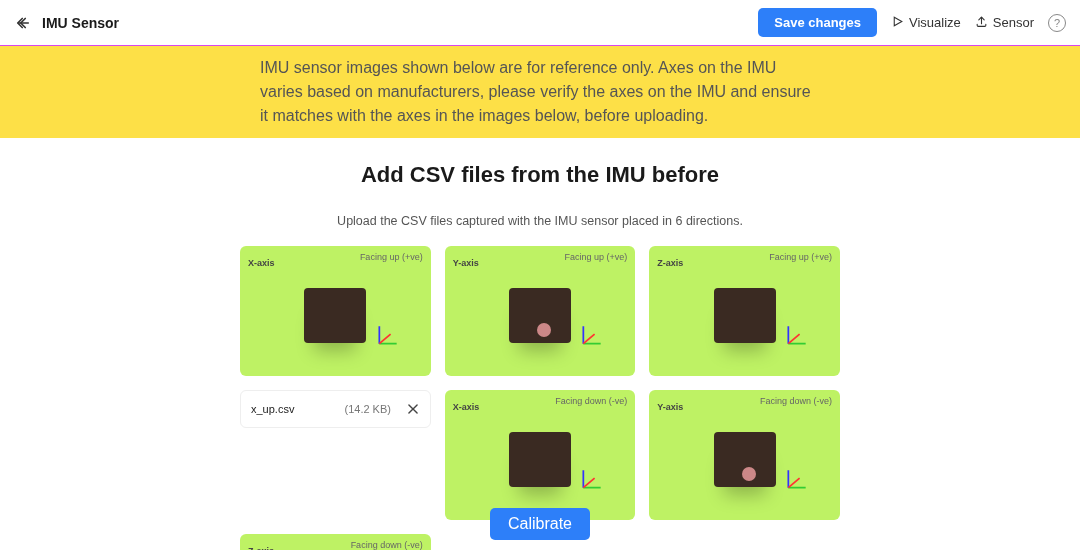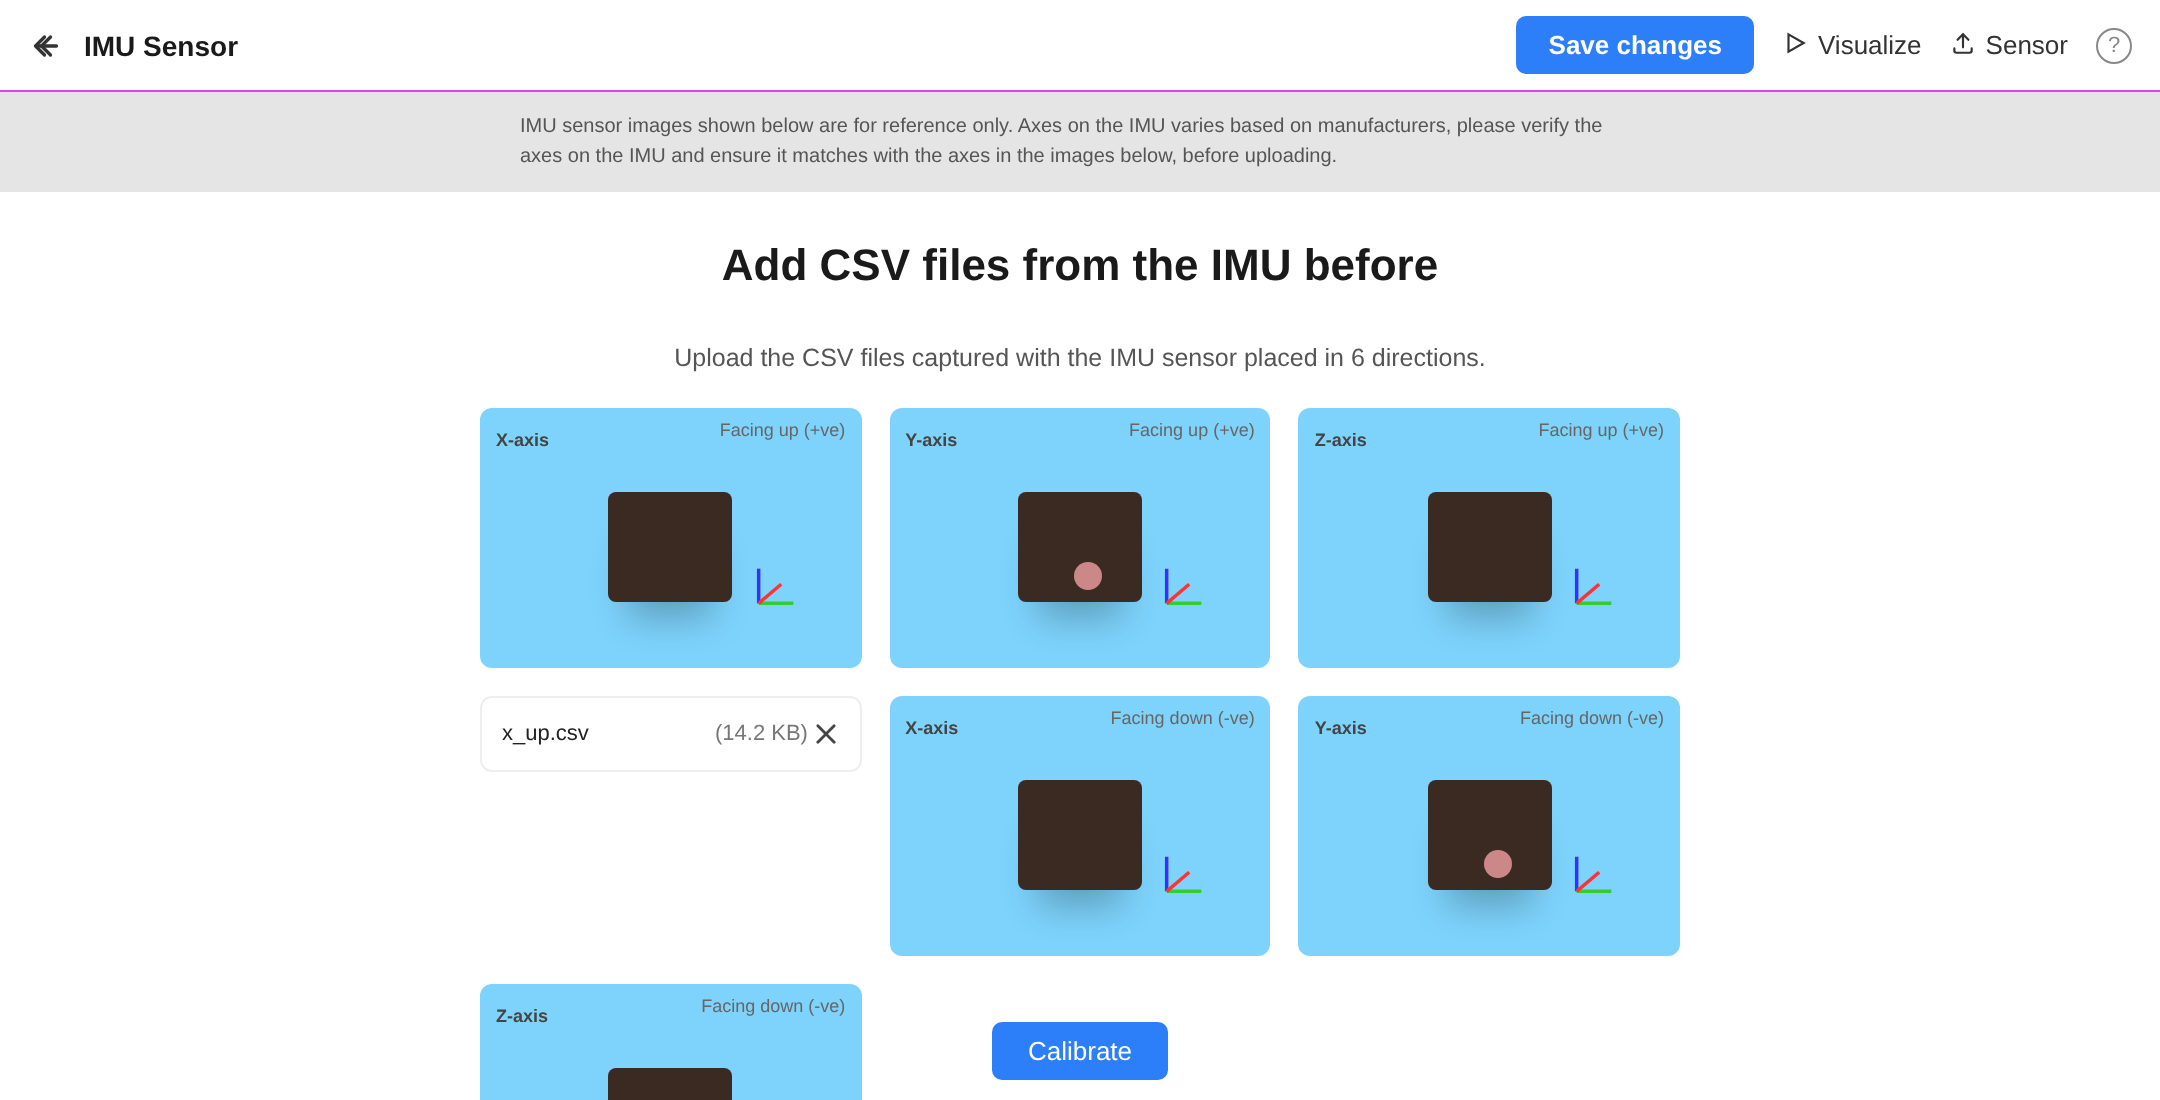--- a/index.html
+++ b/index.html
@@ -5,39 +5,39 @@
     * { box-sizing: border-box; margin: 0; padding: 0; }
     body { font-family: -apple-system, BlinkMacSystemFont, 'Segoe UI', sans-serif; background: #fff; color: #1a1a1a; width: 1080px; height: 550px; overflow: hidden; position: relative; }
     .header { display: flex; align-items: center; justify-content: space-between; padding: 8px 14px; border-bottom: 1px solid #d946ef; }
     .header-left { display: flex; align-items: center; gap: 10px; }
     .back-icon { width: 18px; height: 18px; display: flex; align-items: center; justify-content: center; cursor: pointer; }
     .app-title { font-size: 14px; font-weight: 600; }
     .header-right { display: flex; align-items: center; gap: 14px; }
     .btn-primary { background: #2d7ff9; color: #fff; border: none; padding: 7px 16px; border-radius: 5px; font-size: 13px; font-weight: 700; cursor: pointer; }
     .header-action { display: flex; align-items: center; gap: 5px; font-size: 13px; cursor: pointer; color: #333; }
     .help-icon { width: 18px; height: 18px; border: 1.5px solid #888; border-radius: 50%; display: flex; align-items: center; justify-content: center; font-size: 11px; color: #888; cursor: pointer; }
-    .info-bar { background: #e5e5e5; padding: 10px 40px; font-size: 10px; color: #555; line-height: 1.5; display: flex; justify-content: center; }
+    .info-bar { background: #fde047; padding: 10px 40px; font-size: 16px; color: #555; line-height: 1.5; display: flex; justify-content: center; }
     .info-bar-inner { max-width: 560px; }
     .main { padding: 24px 40px 0 40px; }
     .page-title { text-align: center; font-size: 22px; font-weight: 700; margin-bottom: 10px; }
     .page-subtitle { text-align: center; font-size: 12.5px; color: #555; margin-bottom: 18px; margin-top: 26px; }
     .grid { display: grid; grid-template-columns: repeat(3, 1fr); gap: 14px; max-width: 600px; margin: 0 auto; }
-    .img-card { background: #7dd3fc; border-radius: 6px; height: 130px; position: relative; padding: 6px 8px; overflow: hidden; }
+    .img-card { background: #bef264; border-radius: 6px; height: 130px; position: relative; padding: 6px 8px; overflow: hidden; }
     .axis-label { font-size: 9px; font-weight: 600; color: #444; }
     .facing-label { font-size: 9px; color: #666; position: absolute; top: 6px; right: 8px; }
     .img-placeholder { position: absolute; inset: 18px 10px 10px 10px; display: flex; align-items: center; justify-content: center; }
     .box3d { width: 62px; height: 55px; background: #3a2a22; border-radius: 4px; position: relative; box-shadow: 0 18px 18px -10px rgba(0,0,0,.25); }
     .box3d.front::after { content:""; position:absolute; right:20px; bottom:6px; width:14px; height:14px; border-radius:50%; background:#c88; }
     .axes-gizmo { position: absolute; right: 20px; bottom: 18px; width: 26px; height: 26px; }
     .file-card { background:#fff; border:1px solid #eee; border-radius:6px; height:38px; display:flex; align-items:center; justify-content:space-between; padding:0 10px; font-size:11px; }
     .file-name { color:#222; }
-    .file-size { color:#777; margin-left:21px;padding-left:39px; }
+    .file-size { color:#777; margin-left:8px;padding-left:39px; }
     .remove-icon { width:14px; height:14px; cursor:pointer; color:#444; }
     .footer { position:absolute; bottom:10px; left:0; right:0; display:flex; justify-content:center; }
-    .btn-calibrate { background:#2d7ff9; color:#fff; border:none; padding:7px 18px; border-radius:5px; font-size:13px; font-weight:500; cursor:pointer;margin-top:12px; }
+    .btn-calibrate { background:#2d7ff9; color:#fff; border:none; padding:7px 18px; border-radius:5px; font-size:16px; font-weight:500; cursor:pointer;margin-top:12px; }
   </style>
 </head>
 <body>
 
 <div class="header">
   <div class="header-left">
     <div class="back-icon">
       <svg viewBox="0 0 24 24" width="18" height="18" fill="none" stroke="#333" stroke-width="2.2" stroke-linecap="round" stroke-linejoin="round">
           <polyline points="15 18 9 12 15 6"></polyline>
           <line x1="9" y1="12" x2="21" y2="12" style="display:none"></line>

